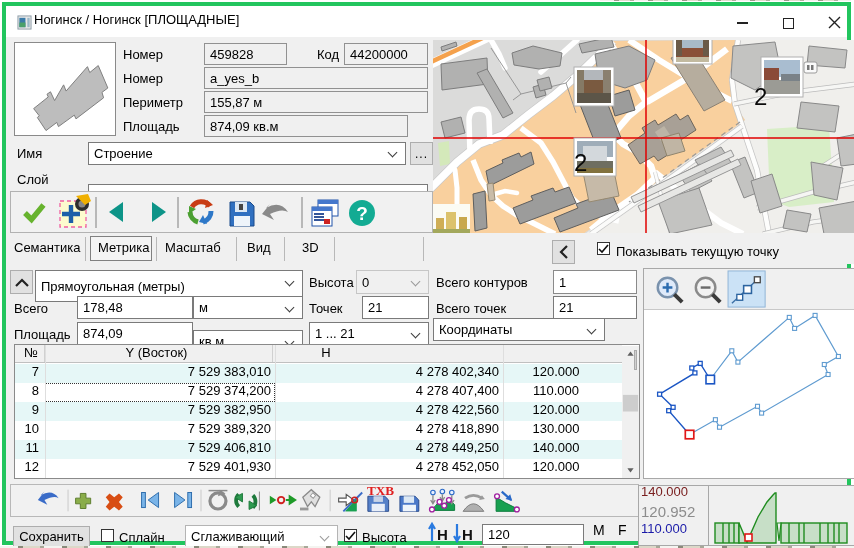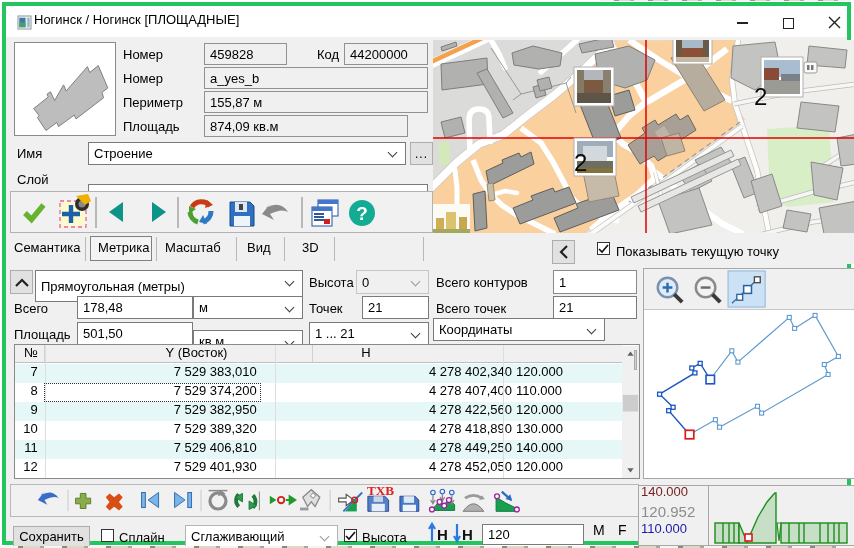--- a/index.html
+++ b/index.html
@@ -12,22 +12,22 @@
 .field { position:absolute; background:#f0f0f0; border:1px solid #919191; font-size:13px; color:#000; display:flex; align-items:center; padding-left:5px; white-space:nowrap; }
 .white { background:#fff; border:1px solid #7a7a7a; }
 .btn { position:absolute; background:#e1e1e1; border:1px solid #adadad; display:flex; align-items:center; justify-content:center; }
 .chev { width:7px; height:7px; border-right:1.4px solid #3c3c3c; border-bottom:1.4px solid #3c3c3c; transform:rotate(45deg); position:absolute; right:9px; top:7px; }
 .chevg { border-color:#9a9a9a; }
 .cb { position:absolute; width:13px; height:13px; background:#fff; border:1px solid #333; }
 .sep-v { position:absolute; width:1px; background:#a0a0a0; }
 .trow { position:absolute; left:9px; width:607px; height:19px; display:flex; font-size:13px; }
 .trow .c0 { width:30px; text-align:right; padding-right:6px; }
 .trow .c1 { width:230px; text-align:right; padding-right:4px; }
-.trow .c2 { width:228px; text-align:right; padding-right:4px;margin-left:40px; }
-.trow .c3 { width:112px; text-align:left; padding-right:6px; }
+.trow .c2 { width:228px; text-align:right; padding-right:4px; }
+.trow .c3 { width:112px; text-align:center; padding-right:6px; }
 .cyan { background:#e6f7f7; }
 </style>
 </head>
 <body>
 <div id="win">
 
 <div id="title"></div>
 <svg class="abs" style="left:11px;top:9px" width="15" height="15" viewBox="0 0 16 16">
   <rect x="1" y="1" width="14" height="14" fill="#e8e8e8" stroke="#8a9aa5" stroke-width="1"></rect>
   <rect x="2.5" y="3" width="6.5" height="10" fill="#3a7ba8"></rect>
@@ -309,21 +309,21 @@
 <div class="lbl" style="left:430px;top:269px">Всего контуров</div>
 <div class="field white" style="left:547px;top:264px;width:84px;height:24px;border-color:#8a8a8a">1</div>
 <div class="lbl" style="left:8px;top:295px">Всего</div>
 <div class="field white" style="left:71px;top:290px;width:116px;height:23px">178,48</div>
 <div class="field white" style="left:187px;top:290px;width:110px;height:23px">м<span class="chev"></span></div>
 <div class="lbl" style="left:303px;top:295px">Точек</div>
 <div class="field white" style="left:356px;top:290px;width:67px;height:23px">21</div>
 <div class="lbl" style="left:430px;top:295px">Всего точек</div>
 <div class="field white" style="left:547px;top:290px;width:84px;height:23px">21</div>
 <div class="lbl" style="left:8px;top:321px">Площадь</div>
-<div class="field white" style="left:71px;top:316px;width:116px;height:23px">501,50</div>
+<div class="field white" style="left:71px;top:316px;width:116px;height:23px">874,09</div>
 <div class="field white" style="left:187px;top:324px;width:110px;height:23px">кв.м<span class="chev"></span></div>
 <div class="field white" style="left:303px;top:316px;width:120px;height:23px">1 ... 21<span class="chev"></span></div>
 <div class="field white" style="left:427px;top:312px;width:172px;height:23px">Координаты<span class="chev"></span></div>
 
 <div class="abs" style="left:8px;top:338px;width:626px;height:135px;background:#fff;border:1px solid #8a8a8a"></div>
 <div class="trow" style="top:339px;height:18px;background:#f0f0f0;border-bottom:1px solid #c0c0c0">
   <div class="c0" style="border-right:1px solid #d0d0d0">№</div>
   <div class="c2" style="border-right:1px solid #d0d0d0;text-align:center">Y (Восток)</div>
   <div class="c3" style="text-align:center">H</div>
 </div>

